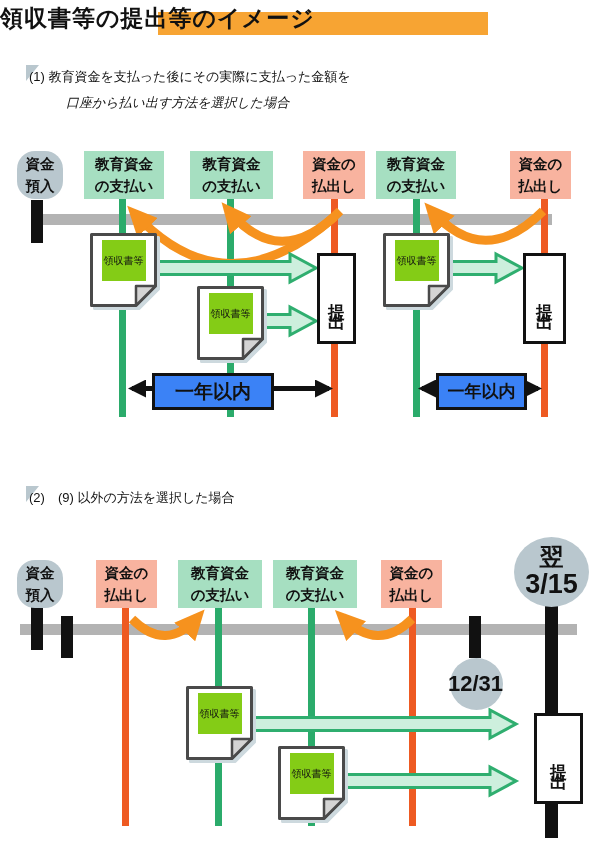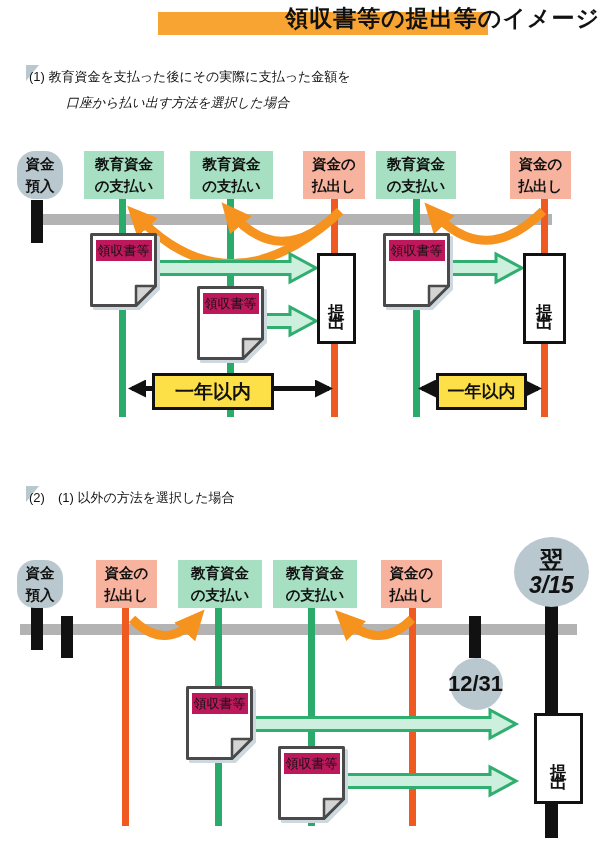--- a/index.html
+++ b/index.html
@@ -1,53 +1,53 @@
 <!DOCTYPE html>
 <html><head>
 <meta charset="utf-8">
 <style>
   html,body{margin:0;padding:0;background:#fff;}
   .stage{position:relative;width:600px;height:846px;background:#ffffff;overflow:hidden;
          font-family:"Liberation Sans","DejaVu Sans",sans-serif;color:#111;}
   .abs{position:absolute;}
   
   .title-bar{left:158px;top:12px;width:330px;height:23px;background:#F7A433;}
-  .title-text{left:0;top:3px;width:600px;text-align:right;font-size:23px;font-weight:bold;letter-spacing:1px;}
+  .title-text{left:0;top:3px;width:600px;text-align:left;font-size:23px;font-weight:bold;letter-spacing:1px;}
   
   .h-mark{width:13px;height:16px;background:#B9C7CE;clip-path:polygon(0 0,100% 0,0 100%);}
   .heading{font-size:13px;line-height:26px;white-space:nowrap;font-weight:500;}
   
   .timeline{height:11px;background:#B3B3B3;}
   .tick{width:12px;background:#111;}
   .vline{width:7px;}
   .green{background:#2BAB6B;}
   .red{background:#EE5A22;}
   
   .lbl{display:flex;flex-direction:column;align-items:center;justify-content:center;
        height:48px;font-size:14.5px;font-weight:600;line-height:22px;text-align:center;white-space:nowrap;}
   .green-bg{background:#A6DFC1;}
   .salmon-bg{background:#F8B39F;}
   .gray-bg{background:#B9C7CE;border-radius:18px;}
   
   .doc{width:67px;height:74px;}
   .doc svg{position:absolute;left:0;top:0;filter:drop-shadow(3px 3px 0 #CDD9DE);}
   .doc-label{position:absolute;top:7px;left:50%;transform:translateX(-50%);
-             background:#be185d;font-size:13px;line-height:17px;padding:2px 2px;white-space:nowrap;}
+             background:#84cc16;font-size:10px;line-height:17px;padding:12px 2px;white-space:nowrap;}
   
   .submit-box{background:#fff;border:3.5px solid #111;display:flex;align-items:center;justify-content:center;
               writing-mode:vertical-rl;text-orientation:upright;font-size:17px;font-weight:bold;letter-spacing:9px;}
   
-  .year-box{background:#fde047;border:3px solid #111;display:flex;align-items:center;justify-content:center;
+  .year-box{background:#3b82f6;border:3px solid #111;display:flex;align-items:center;justify-content:center;
             font-weight:bold;}
   
   .date-circle{background:#B9C7CE;border-radius:50%;display:flex;flex-direction:column;
                align-items:center;justify-content:center;font-weight:bold;font-size:22px;white-space:nowrap;}
   .next-ellipse{line-height:1.08;}
   .next-ellipse .l1{font-size:24px;}
-  .next-ellipse .l2{font-size:23px;font-style:italic;}
+  .next-ellipse .l2{font-size:27px;}
 </style>
 </head>
 <body>
 
 <div class="stage">
 
   <div class="abs timeline" style="left:43px;top:214px;width:509px;"></div>
   <div class="abs tick" style="left:31px;top:200px;height:43px;"></div>
   <div class="abs vline green" style="left:119px;top:199px;height:218px;"></div>
   <div class="abs vline green" style="left:227px;top:199px;height:218px;"></div>
@@ -201,15 +201,15 @@
   </div>
 
   <div class="abs title-bar"></div>
   <div class="abs title-text">領収書等の提出等のイメージ</div>
 
   <div class="abs h-mark" style="left:26px;top:65px;"></div>
   <div class="abs heading" style="left:29px;top:64px;">(1) 教育資金を支払った後にその実際に支払った金額を</div>
   <div class="abs heading" style="left:66px;top:90px;font-style:italic;">口座から払い出す方法を選択した場合</div>
 
   <div class="abs h-mark" style="left:26px;top:486px;"></div>
-  <div class="abs heading" style="left:29px;top:485px;">(2)　(1) 以外の方法を選択した場合</div>
+  <div class="abs heading" style="left:29px;top:485px;">(2)　(9) 以外の方法を選択した場合</div>
 
 </div>
 
 </body></html>

